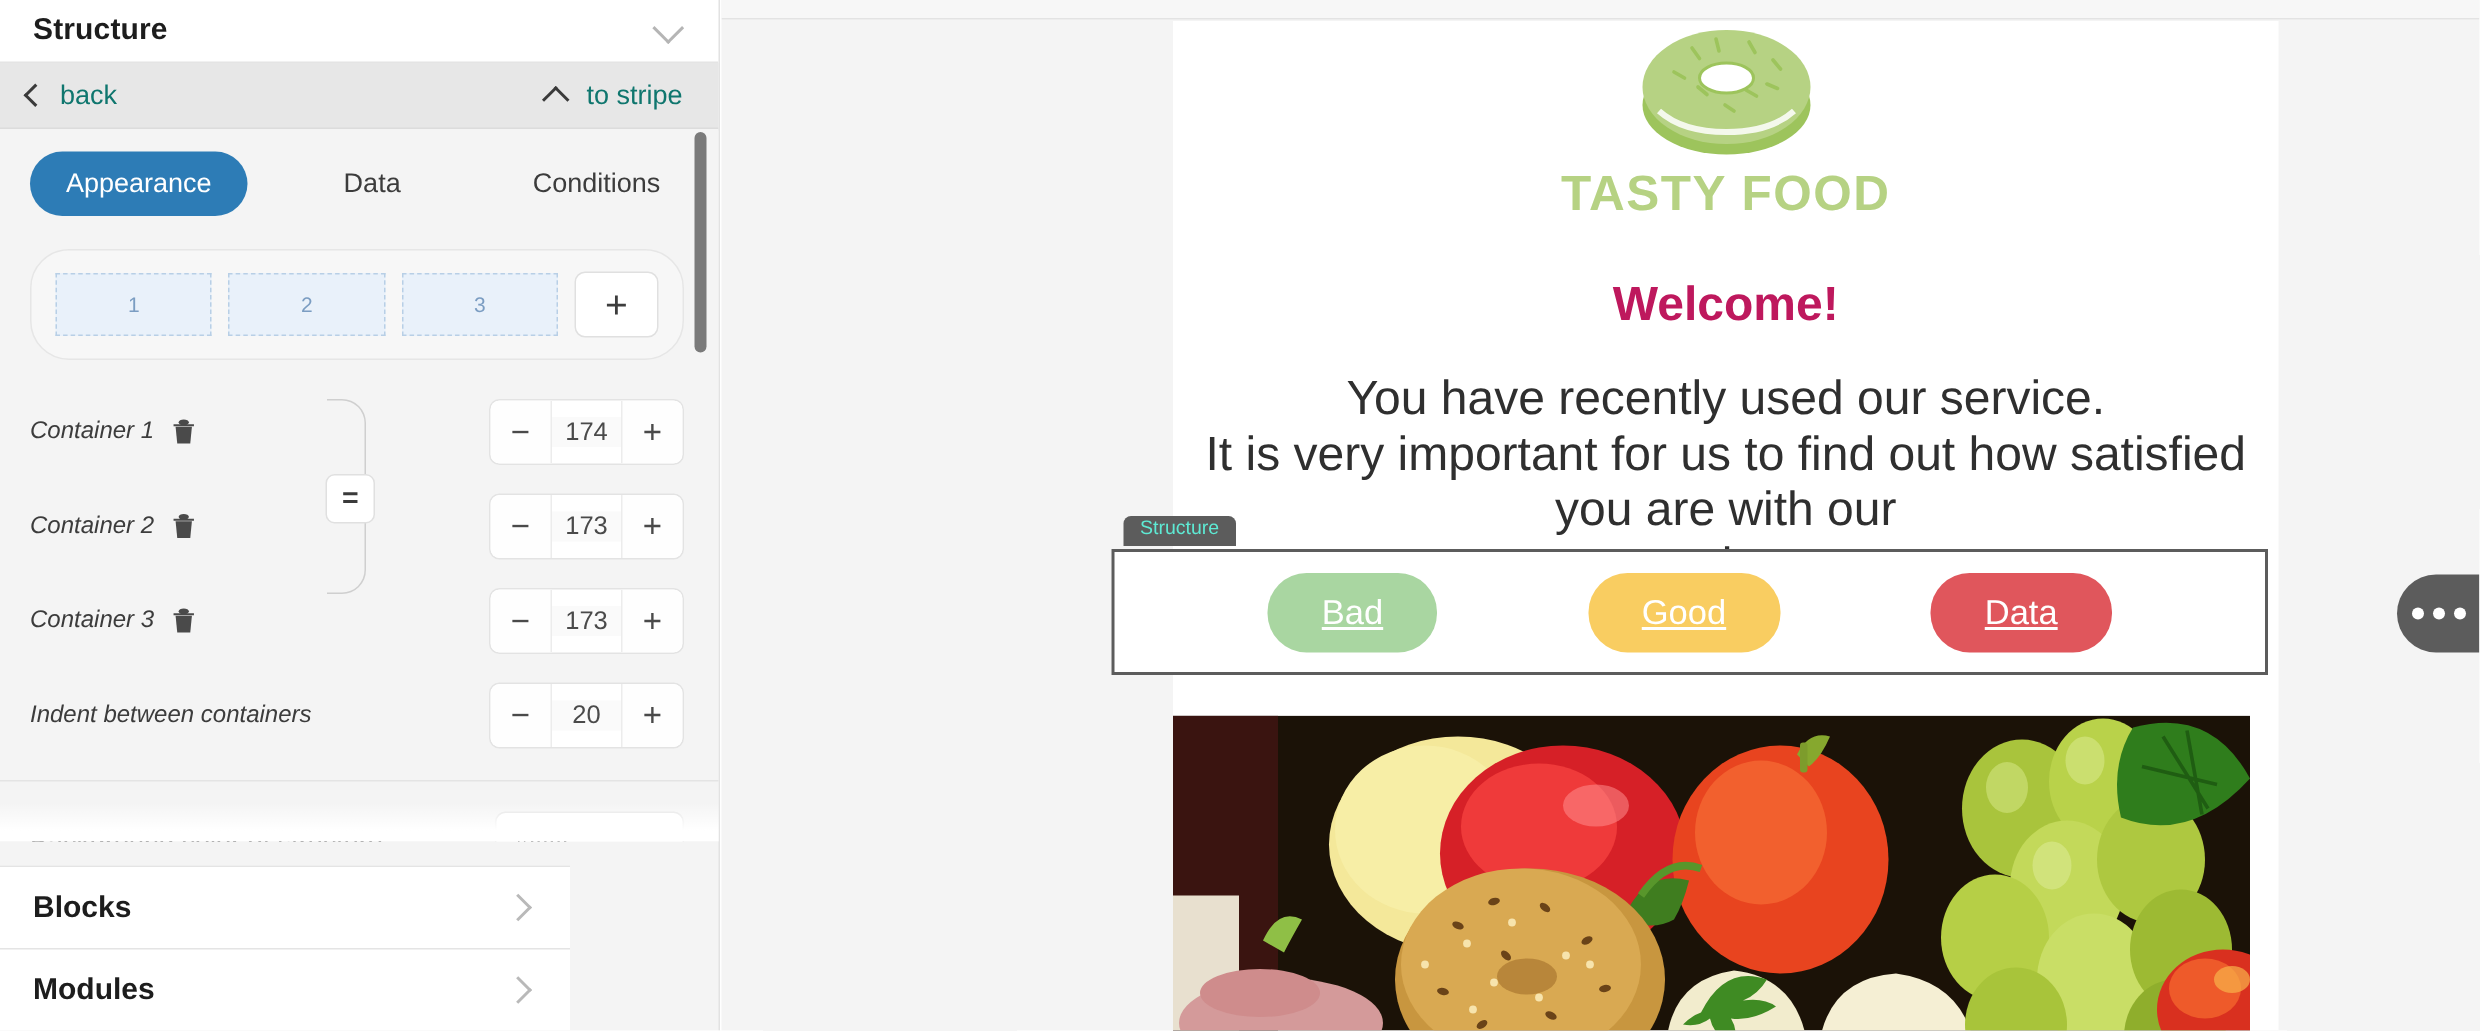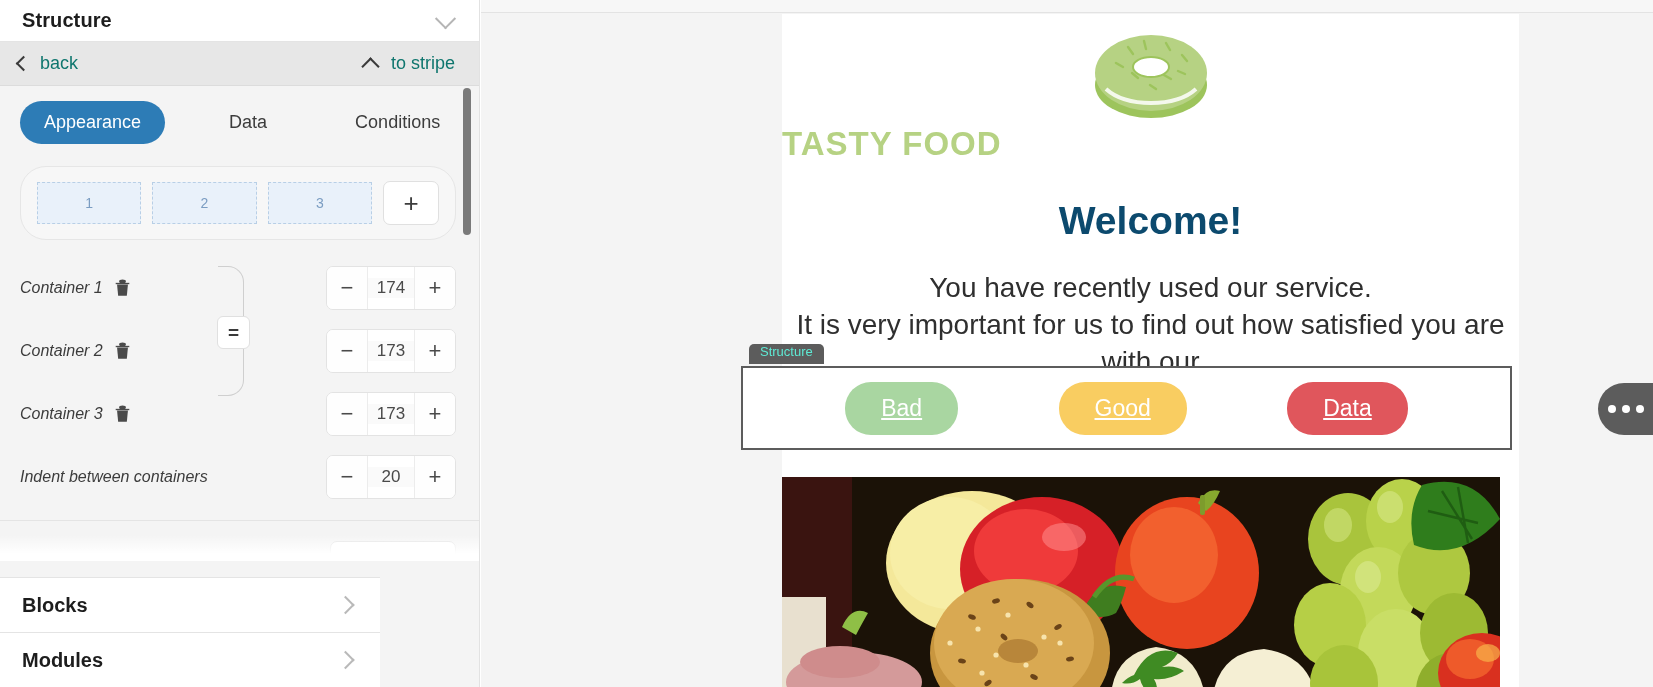--- a/index.html
+++ b/index.html
@@ -240,34 +240,34 @@
   .canvas-topbar {
     position: absolute; left: 0; top: 0; width: 1172px; height: 13px;
     background: #f7f7f7; border-bottom: 1px solid #e3e3e3;
   }
   .email-body {
     position: absolute; left: 301px; top: 14px;
     width: 737px; height: 673px;
     background: #ffffff;
   }
 
-  .logo-wrap { padding-top: 15px; text-align: left; }
+  .logo-wrap { padding-top: 0px; text-align: center; }
   .donut { display: block; margin: 0 auto; }
   .brand {
     font-size: 33px; font-weight: bold; letter-spacing: 1px;
     color: #b6d283; margin-top: -2px;
   }
   .welcome {
     text-align: center;
-    font-size: 39px; font-weight: bold; color: #0c4a6e;
+    font-size: 32px; font-weight: bold; color: #be185d;
     margin-top: 36px;
   }
   .lede {
     text-align: center;
-    font-size: 28px; color: #2f2f2f;
+    font-size: 32px; color: #2f2f2f;
     line-height: 37px;
     margin-top: 26px;
     padding: 0 10px;
   }
 
   
   .structure-sel {
     position: absolute; left: -41px; top: 352px;
     width: 771px; height: 84px;
     border: 2px solid #5c5c5c;

